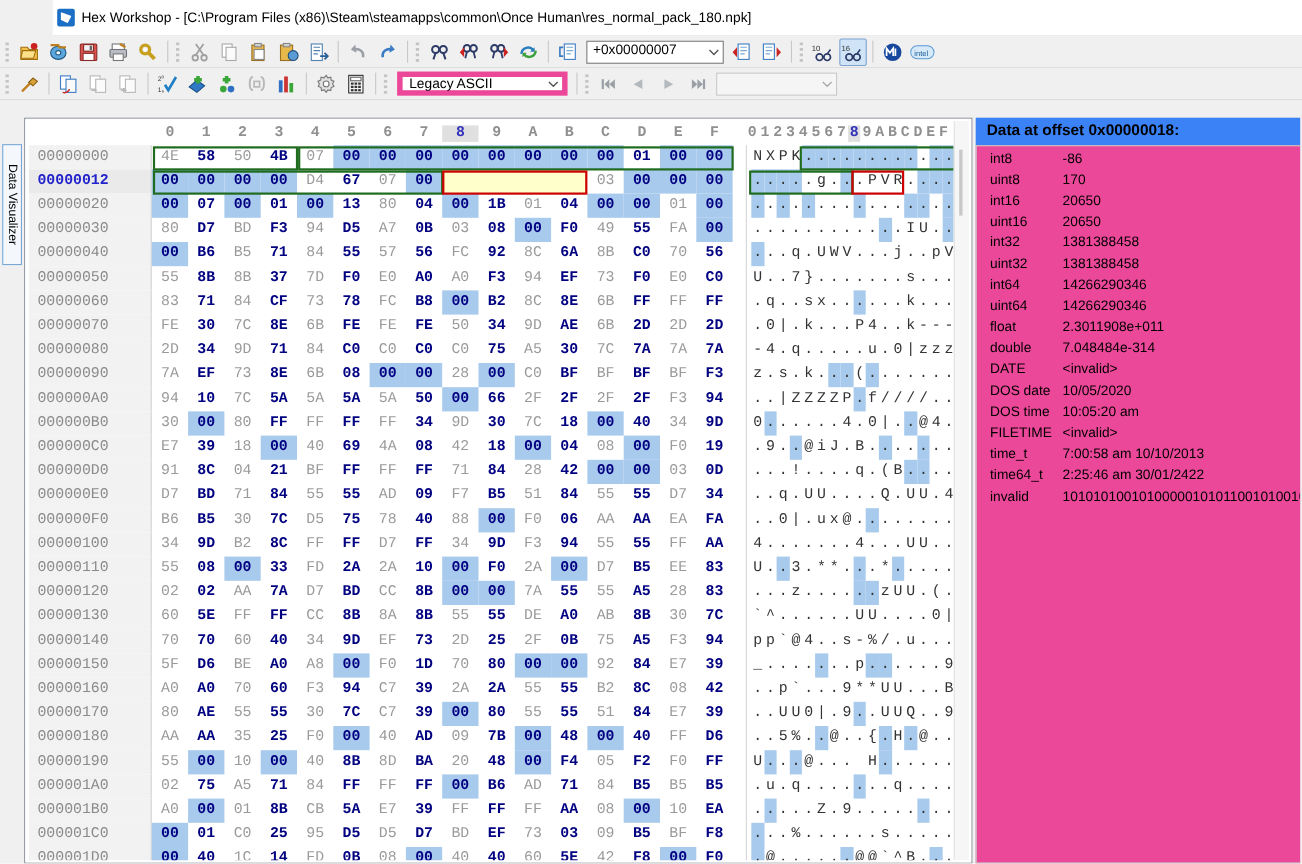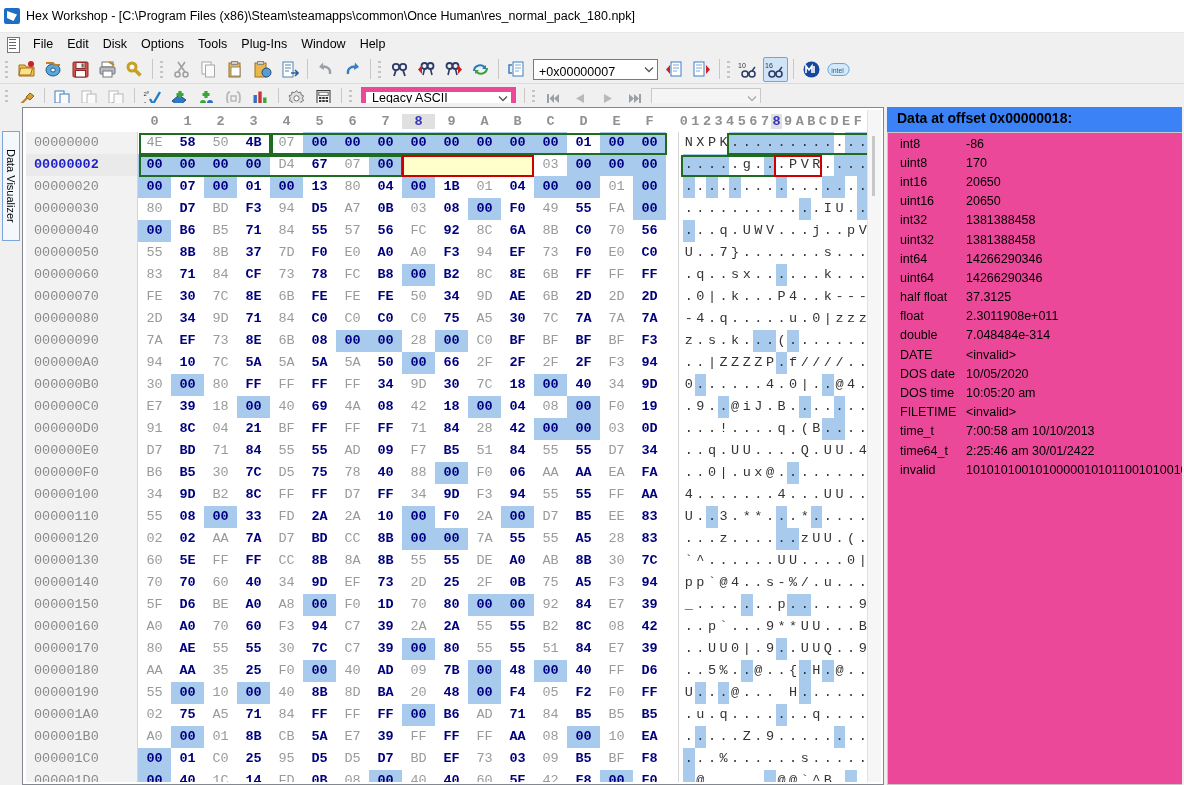--- a/index.html
+++ b/index.html
@@ -12,20 +12,21 @@
     font-family: "Liberation Sans", sans-serif;
   }
   #app { position: relative; width: 1184px; height: 785px; background: #f0f0f0; }
 
   
   .titlebar {
     height: 22px; background: #ffffff;
     display: flex; align-items: center;
     padding: 16px 4px;
     border-bottom: 1px solid #e8e8e8;
+    margin-left: 48px;
   }
   .app-icon {
     width: 16px; height: 16px; margin-right: 6px;
     background: #1a6fc4; border-radius: 2px;
     position: relative; flex: 0 0 auto;
   }
   .app-icon::after {
     content: ""; position: absolute; left: 3px; top: 3px;
     width: 10px; height: 10px;
     background: #ffffff;
@@ -78,21 +79,21 @@
     width: 25px; height: 25px; margin: 0 1px;
     display: flex; align-items: center; justify-content: center;
     border: 1px solid transparent; border-radius: 2px;
     flex: 0 0 auto; cursor: default; position: relative;
   }
   .tb-btn.active { background: #cfe4f7; border-color: #7da2ce; }
   .tb-btn svg { display: block; }
 
   
   .offset-combo {
-    display: flex; align-items: flex-end;
+    display: flex; align-items: flex-start;
     height: 21px; width: 125px;
     border: 1px solid #7a7a7a; background: #fff;
     margin: 0 3px; padding: 0 0 0 5px;
   }
   .offset-combo .val { flex: 1; font-size: 12.5px; color: #000; }
   .combo-arrow {
     width: 17px; height: 19px; display: flex;
     align-items: center; justify-content: center;
   }
   .combo-arrow svg { display: block; }
@@ -244,31 +245,20 @@
 </head>
 <body>
 
 <div id="app">
 
   <div class="titlebar">
     <div class="app-icon"></div>
     <div class="title-text">Hex Workshop - [C:\Program Files (x86)\Steam\steamapps\common\Once Human\res_normal_pack_180.npk]</div>
   </div>
 
-  <div class="menubar">
-    <div class="menu-doc-icon"></div>
-    <div class="menu-item">File</div>
-    <div class="menu-item">Edit</div>
-    <div class="menu-item">Disk</div>
-    <div class="menu-item">Options</div>
-    <div class="menu-item">Tools</div>
-    <div class="menu-item">Plug-Ins</div>
-    <div class="menu-item">Window</div>
-    <div class="menu-item">Help</div>
-  </div>
 
   <div class="toolbar">
     <div class="tb-grip"></div>
 
     <div class="tb-btn">
       <svg width="19" height="19" viewBox="0 0 19 19">
         <path d="M2 5h6l1.5 2H17v9H2z" fill="#f5c04a" stroke="#a07010"></path>
         <path d="M3.5 8h12l-2 7H2z" fill="#fde08a" stroke="#a07010"></path>
         <circle cx="14" cy="4" r="3" fill="#cc2222"></circle>
       </svg>
@@ -690,21 +680,21 @@
                 <span class="ch hl">.</span>
                 <span class="ch hl">.</span>
                 <span class="ch hl">.</span>
                 <span class="ch hl">.</span>
                 <span class="ch">.</span>
                 <span class="ch hl">.</span>
                 <span class="ch hl">.</span>
               </div>
             </div>
             <div class="hexrow">
-              <div class="off sel">00000002</div>
+              <div class="off sel">00000012</div>
               <div class="bytes">
                 <div class="by hl b">00</div>
                 <div class="by hl b">00</div>
                 <div class="by hl b">00</div>
                 <div class="by hl b">00</div>
                 <div class="by">D4</div>
                 <div class="by b">67</div>
                 <div class="by">07</div>
                 <div class="by hl b">00</div>
                 <div class="by">AA</div>
@@ -1897,24 +1887,20 @@
             <div class="insp-k">uint32</div>
             <div class="insp-v">1381388458</div>
           </div>
           <div class="insp-row">
             <div class="insp-k">int64</div>
             <div class="insp-v">14266290346</div>
           </div>
           <div class="insp-row">
             <div class="insp-k">uint64</div>
             <div class="insp-v">14266290346</div>
-          </div>
-          <div class="insp-row">
-            <div class="insp-k">half float</div>
-            <div class="insp-v">37.3125</div>
           </div>
           <div class="insp-row">
             <div class="insp-k">float</div>
             <div class="insp-v">2.3011908e+011</div>
           </div>
           <div class="insp-row">
             <div class="insp-k">double</div>
             <div class="insp-v">7.048484e-314</div>
           </div>
           <div class="insp-row">

